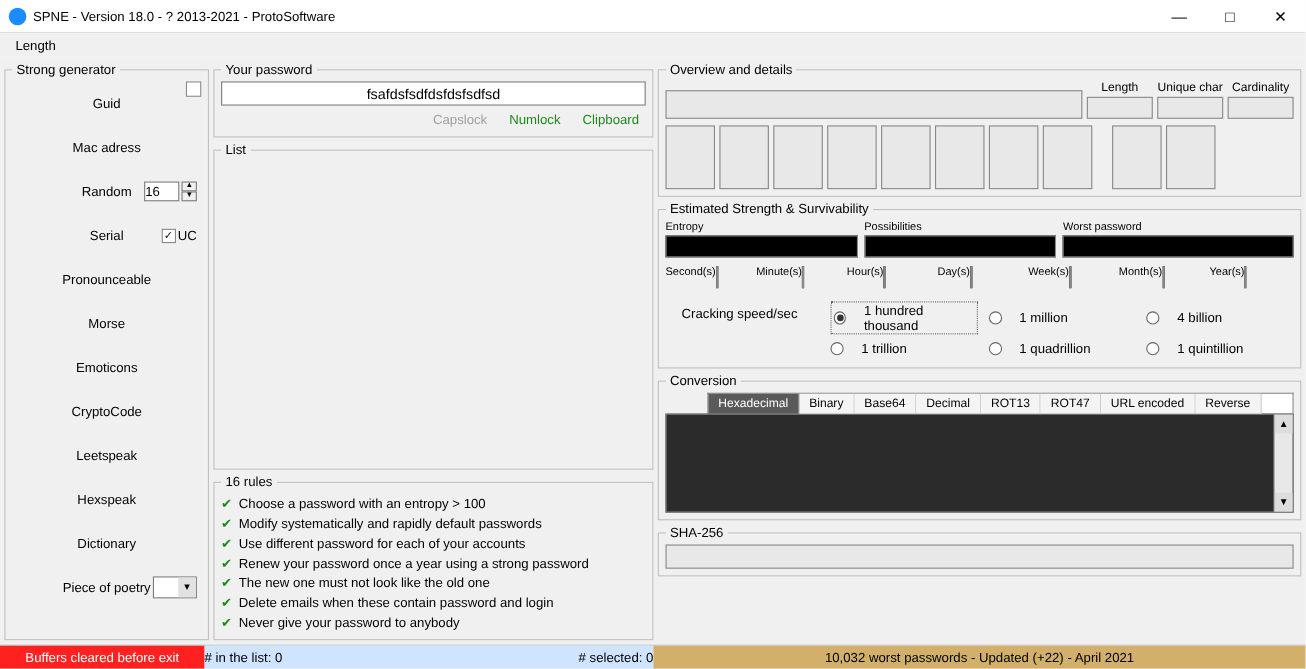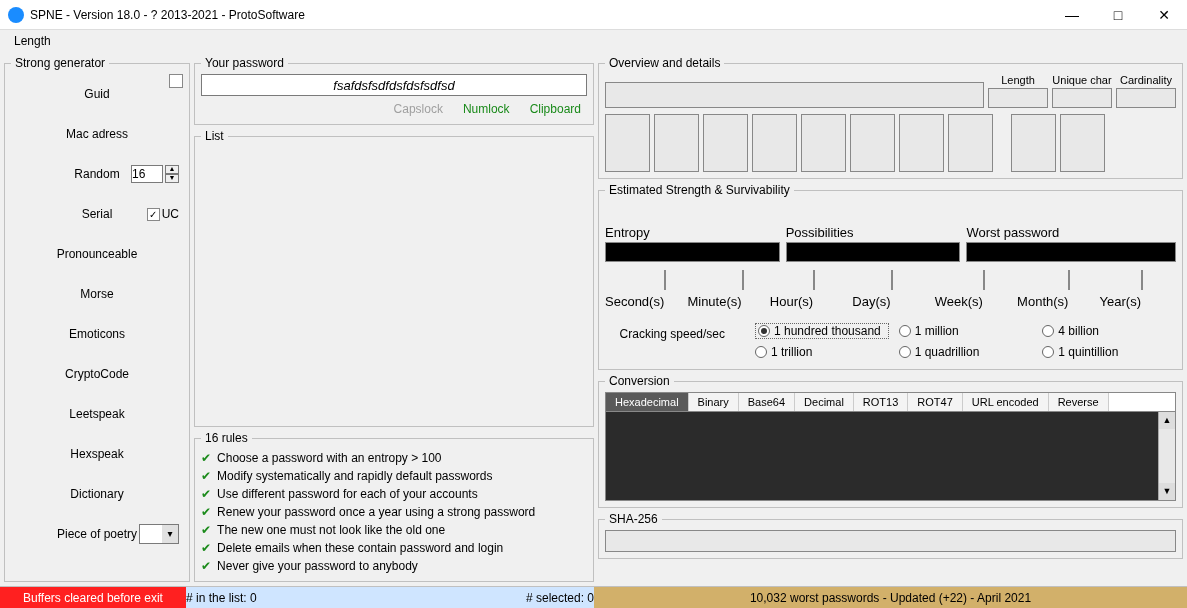--- a/index.html
+++ b/index.html
@@ -23,51 +23,51 @@
 .gen-row .lbl { flex: 1; text-align: center; }
 .gen-row .ctrl { position: absolute; right: 0; display: flex; align-items: center; gap: 2px; }
 .topcheck { position: absolute; right: 6px; top: 4px; width: 14px; height: 14px; border: 1px solid #888; background: #fff; }
 .numinput { width: 32px; height: 18px; border: 1px solid #7a7a7a; background: #fff; text-align: left; font-size: 12px; }
 .spinner { width: 14px; display: flex; flex-direction: column; }
 .spinner div { height: 9px; border: 1px solid #7a7a7a; background: #efefef; font-size: 7px; text-align: center; line-height: 6px; }
 .chk { width: 13px; height: 13px; border: 1px solid #888; background: #fff; display: inline-flex; align-items: center; justify-content: center; font-size: 10px; }
 .combo { width: 40px; height: 20px; border: 1px solid #7a7a7a; background: #fff; display: flex; }
 .combo .txt { flex: 1; }
 .combo .arrow { width: 16px; background: #e1e1e1; text-align: center; font-size: 10px; line-height: 18px; }
-.pwd-input { width: 100%; height: 22px; border: 1px solid #7a7a7a; background: #fff; text-align: center; font-size: 13px; font-style: italic; }
+.pwd-input { width: 100%; height: 22px; border: 1px solid #7a7a7a; background: #fff; text-align: center; font-size: 13px; }
 .indicators { display: flex; justify-content: flex-end; gap: 20px; padding: 6px 6px 2px 0; }
 .ind-gray { color: #a0a0a0; }
 .ind-green { color: #1a8a1a; }
 fieldset.list-box { flex: 1; }
 fieldset.rules { }
 .rule { display: flex; align-items: center; gap: 6px; padding: 2px 0; }
 .rule .check { color: #1a8a1a; font-size: 12px; }
 .ov-top { display: flex; gap: 4px; align-items: flex-end; }
 .ov-main { flex: 1; height: 26px; border: 1px solid #888; background: #e8e8e8; }
 .ov-small { width: 60px; }
 .ov-small .lbl { font-size: 11px; text-align: center; margin-bottom: 2px; }
 .ov-small .box { height: 20px; border: 1px solid #888; background: #e8e8e8; }
 .ov-row2 { display: flex; gap: 4px; margin-top: 6px; }
 .ov-cell { flex: 1; height: 58px; border: 1px solid #888; background: #e8e8e8; }
 .ov-cell.narrow { flex: 0 0 45px; }
 .strength-row { display: flex; gap: 6px; margin-bottom: 8px; }
 .str-col { display: flex; flex-direction: column; flex: 1; }
 .str-col.third { flex: 1.2; }
-.str-lbl { font-size: 13px; margin-bottom: 2px; margin-top: 24px; }
+.str-lbl { font-size: 10px; margin-bottom: 2px; }
 .black-box { height: 20px; background: #000; border: 1px solid #888; }
 .time-row { display: flex; gap: 6px; margin-bottom: 8px; }
 .time-col { flex: 1; display: flex; flex-direction: row; }
 .speed-row { display: flex; align-items: flex-start; gap: 20px; padding: 4px 0; }
 .speed-lbl { width: 130px; padding-top: 4px; text-align: right; padding-right: 10px; }
 .speed-opts { flex: 1; display: grid; grid-template-columns: 1fr 1fr 1fr; gap: 6px 10px; }
-.radio-opt { display: flex; align-items: center; gap: 4px; }
+.radio-opt { display: flex; align-items: center; gap: 16px; }
 .radio { width: 12px; height: 12px; border: 1px solid #666; border-radius: 50%; background: #fff; display: inline-flex; align-items: center; justify-content: center; }
 .radio.sel::after { content: ""; width: 6px; height: 6px; background: #333; border-radius: 50%; }
 .radio-opt.focused { border: 1px dotted #666; padding: 0 2px; }
-.tabs { display: flex; background: #fff; border: 1px solid #888; border-bottom: none; }
+.tabs { display: flex; background: #fff; border: 1px solid #888; border-bottom: none; margin-left: 38px; }
 .tab { padding: 3px 9px; font-size: 11px; border-right: 1px solid #ccc; background: #f4f4f4; }
 .tab.active { background: #5a5a5a; color: #fff; }
 .conv-body { height: 90px; background: #2b2b2b; border: 1px solid #888; display: flex; }
 .conv-content { flex: 1; }
 .conv-scroll { width: 17px; background: #e8e8e8; border-left: 1px solid #aaa; display: flex; flex-direction: column; }
 .conv-scroll .arr { height: 17px; text-align: center; font-size: 9px; line-height: 17px; background: #ddd; }
 .conv-scroll .track { flex: 1; }
 .sha-box { height: 22px; border: 1px solid #888; background: #e8e8e8; }
 .statusbar { height: 22px; display: flex; border-top: 1px solid #c0c0c0; }
 .status-red { width: 186px; background: #ff2020; color: #fff; text-align: center; line-height: 22px; font-size: 12px; }

